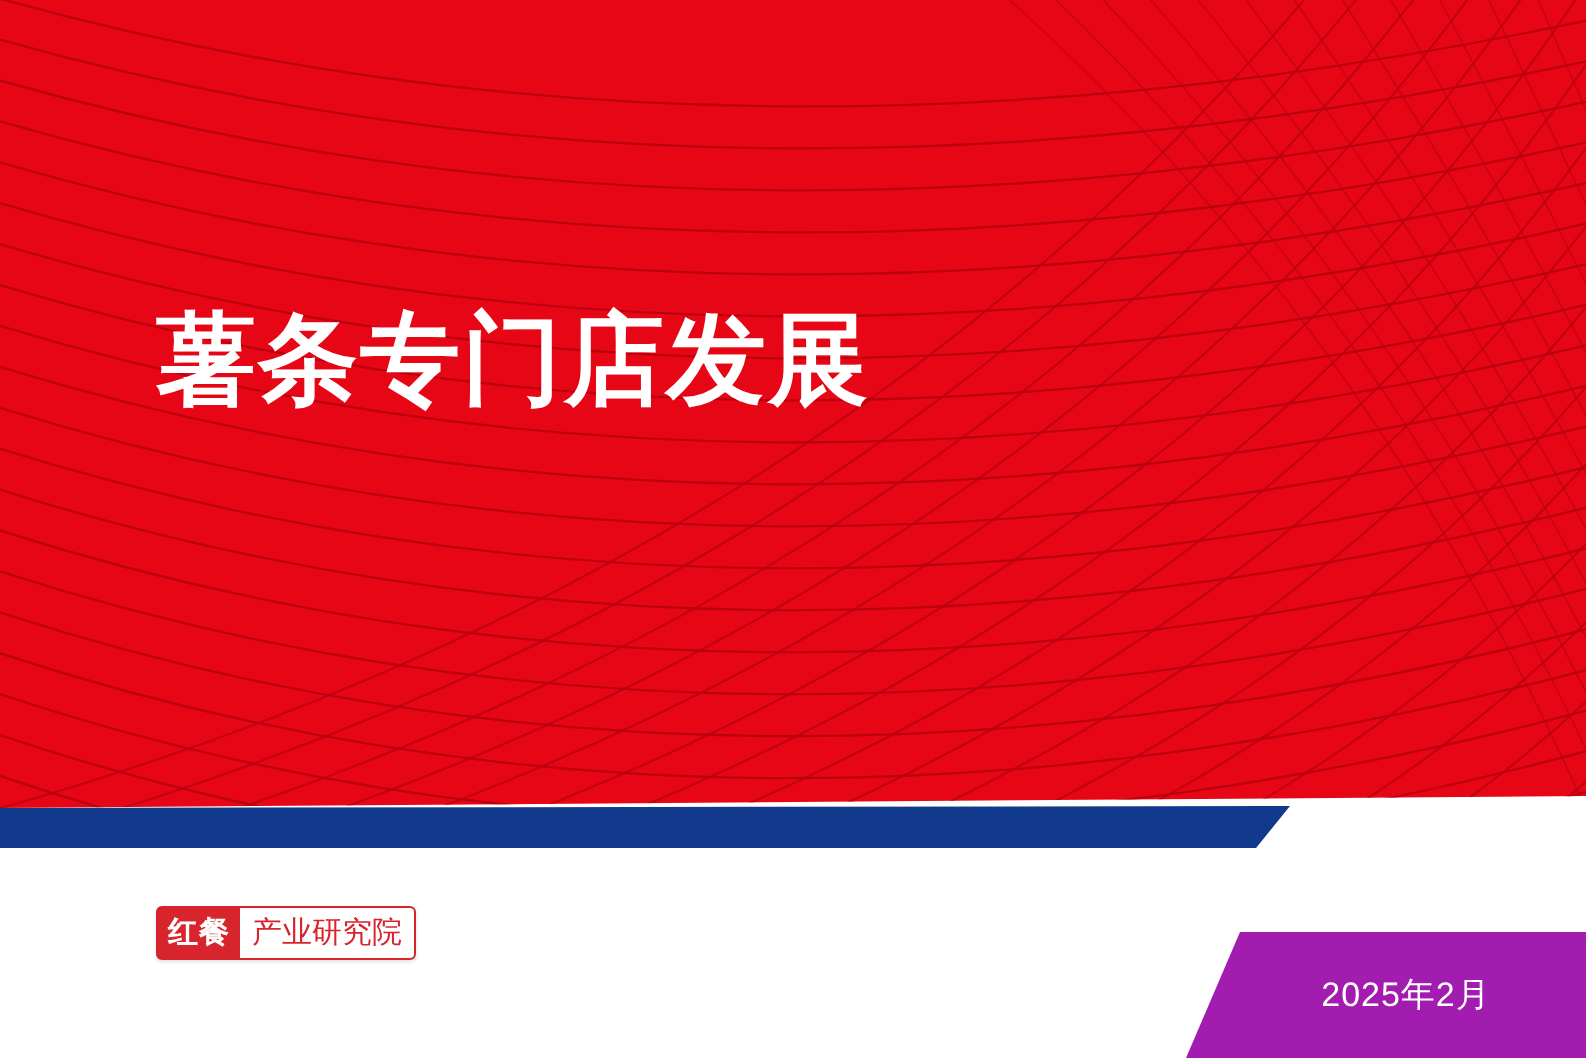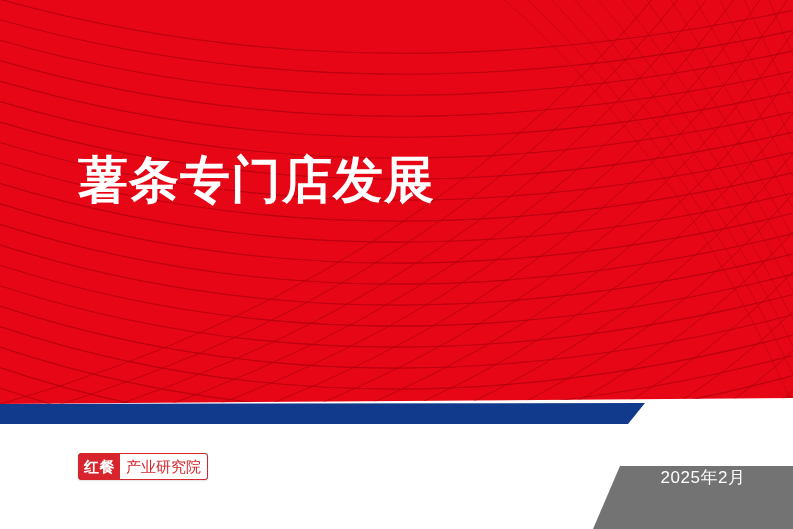--- a/index.html
+++ b/index.html
@@ -113,24 +113,24 @@
     letter-spacing: 0px;
   }
 
   
   .date-shape {
     position: absolute;
     left: 593px;
     top: 466px;
     width: 200px;
     height: 63px;
-    background: #737373;
+    background: #a21caf;
     clip-path: polygon(27px 0, 200px 0, 200px 63px, 0 63px);
     display: flex;
-    align-items: flex-start;
+    align-items: center;
     justify-content: center;
   }
   .date-text {
     color: #ffffff;
     font-size: 17px;
     font-weight: 400;
     letter-spacing: 0.5px;
     padding-left: 20px;
   }
 </style>

